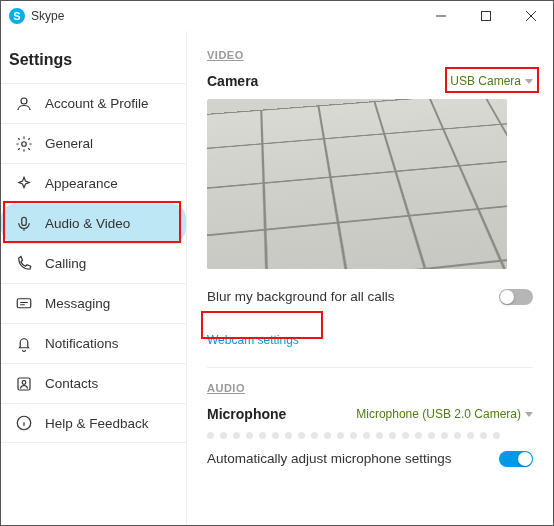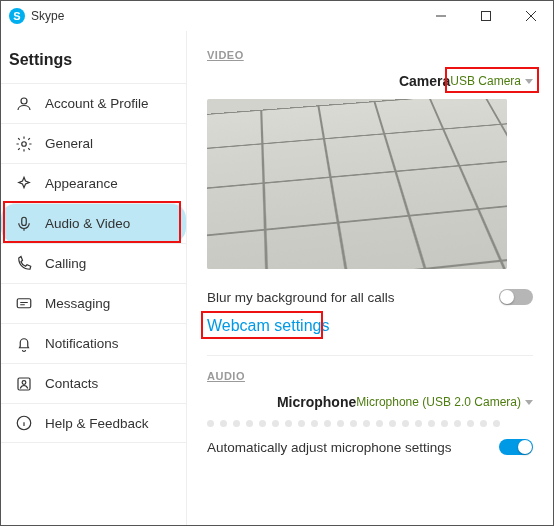--- a/index.html
+++ b/index.html
@@ -90,23 +90,24 @@
     font-size:11px;
     font-weight:700;
     color:#9a9a9a;
     letter-spacing:0.5px;
     margin:4px 0 12px 0;
     text-decoration:underline;
   }
   .row {
     display:flex;
     align-items:center;
-    justify-content:flex-end;
+    justify-content:space-between;
     font-size:14px;
     margin:6px 0 10px 0;
+    gap:33px;
   }
   .row .label { font-weight:600; color:#222; }
   .dropdown {
     font-size:12px;
     color:#4d7c0f;
     display:flex;
     align-items:center;
     gap:4px;
   }
   .preview {
@@ -122,43 +123,43 @@
     position:absolute;
     inset:-40px -40px -40px -40px;
     transform:perspective(600px) rotateX(50deg) rotateZ(-8deg) scale(1.2);
     background:
       linear-gradient(#8b8b85 0 2px, transparent 2px 100%) 0 0/100% 56px,
       linear-gradient(90deg,#8b8b85 0 2px, transparent 2px 100%) 0 0/56px 100%,
       linear-gradient(#dadad4,#c6c6c0);
   }
   .plain-row {
     display:flex;
-    align-items:center;
     justify-content:space-between;
     font-size:13.5px;
     color:#333;
     padding:8px 0;
   }
   .toggle {
     width:34px; height:16px; border-radius:10px;
     background:#b6b6b6; position:relative;
     flex-shrink:0;
   }
   .toggle::after {
     content:""; position:absolute; width:14px; height:14px;
     background:#fff; border-radius:50%; top:1px; left:1px;
     box-shadow:0 1px 2px rgba(0,0,0,.3);
   }
   .toggle.on { background:#0099e5; }
   .toggle.on::after { left:auto; right:1px; }
   .link {
     color:#0099e5;
-    font-size:16px;
+    font-size:12px;
     padding:4px 0 10px 0;
     display:inline-block;
+    margin-top:16px;
   }
   .divider {
     border:none;
     border-top:1px solid #eee;
     margin:10px 0 14px 0;
   }
   .dots {
     display:flex;
     gap:6px;
     margin:6px 0 4px 0;

